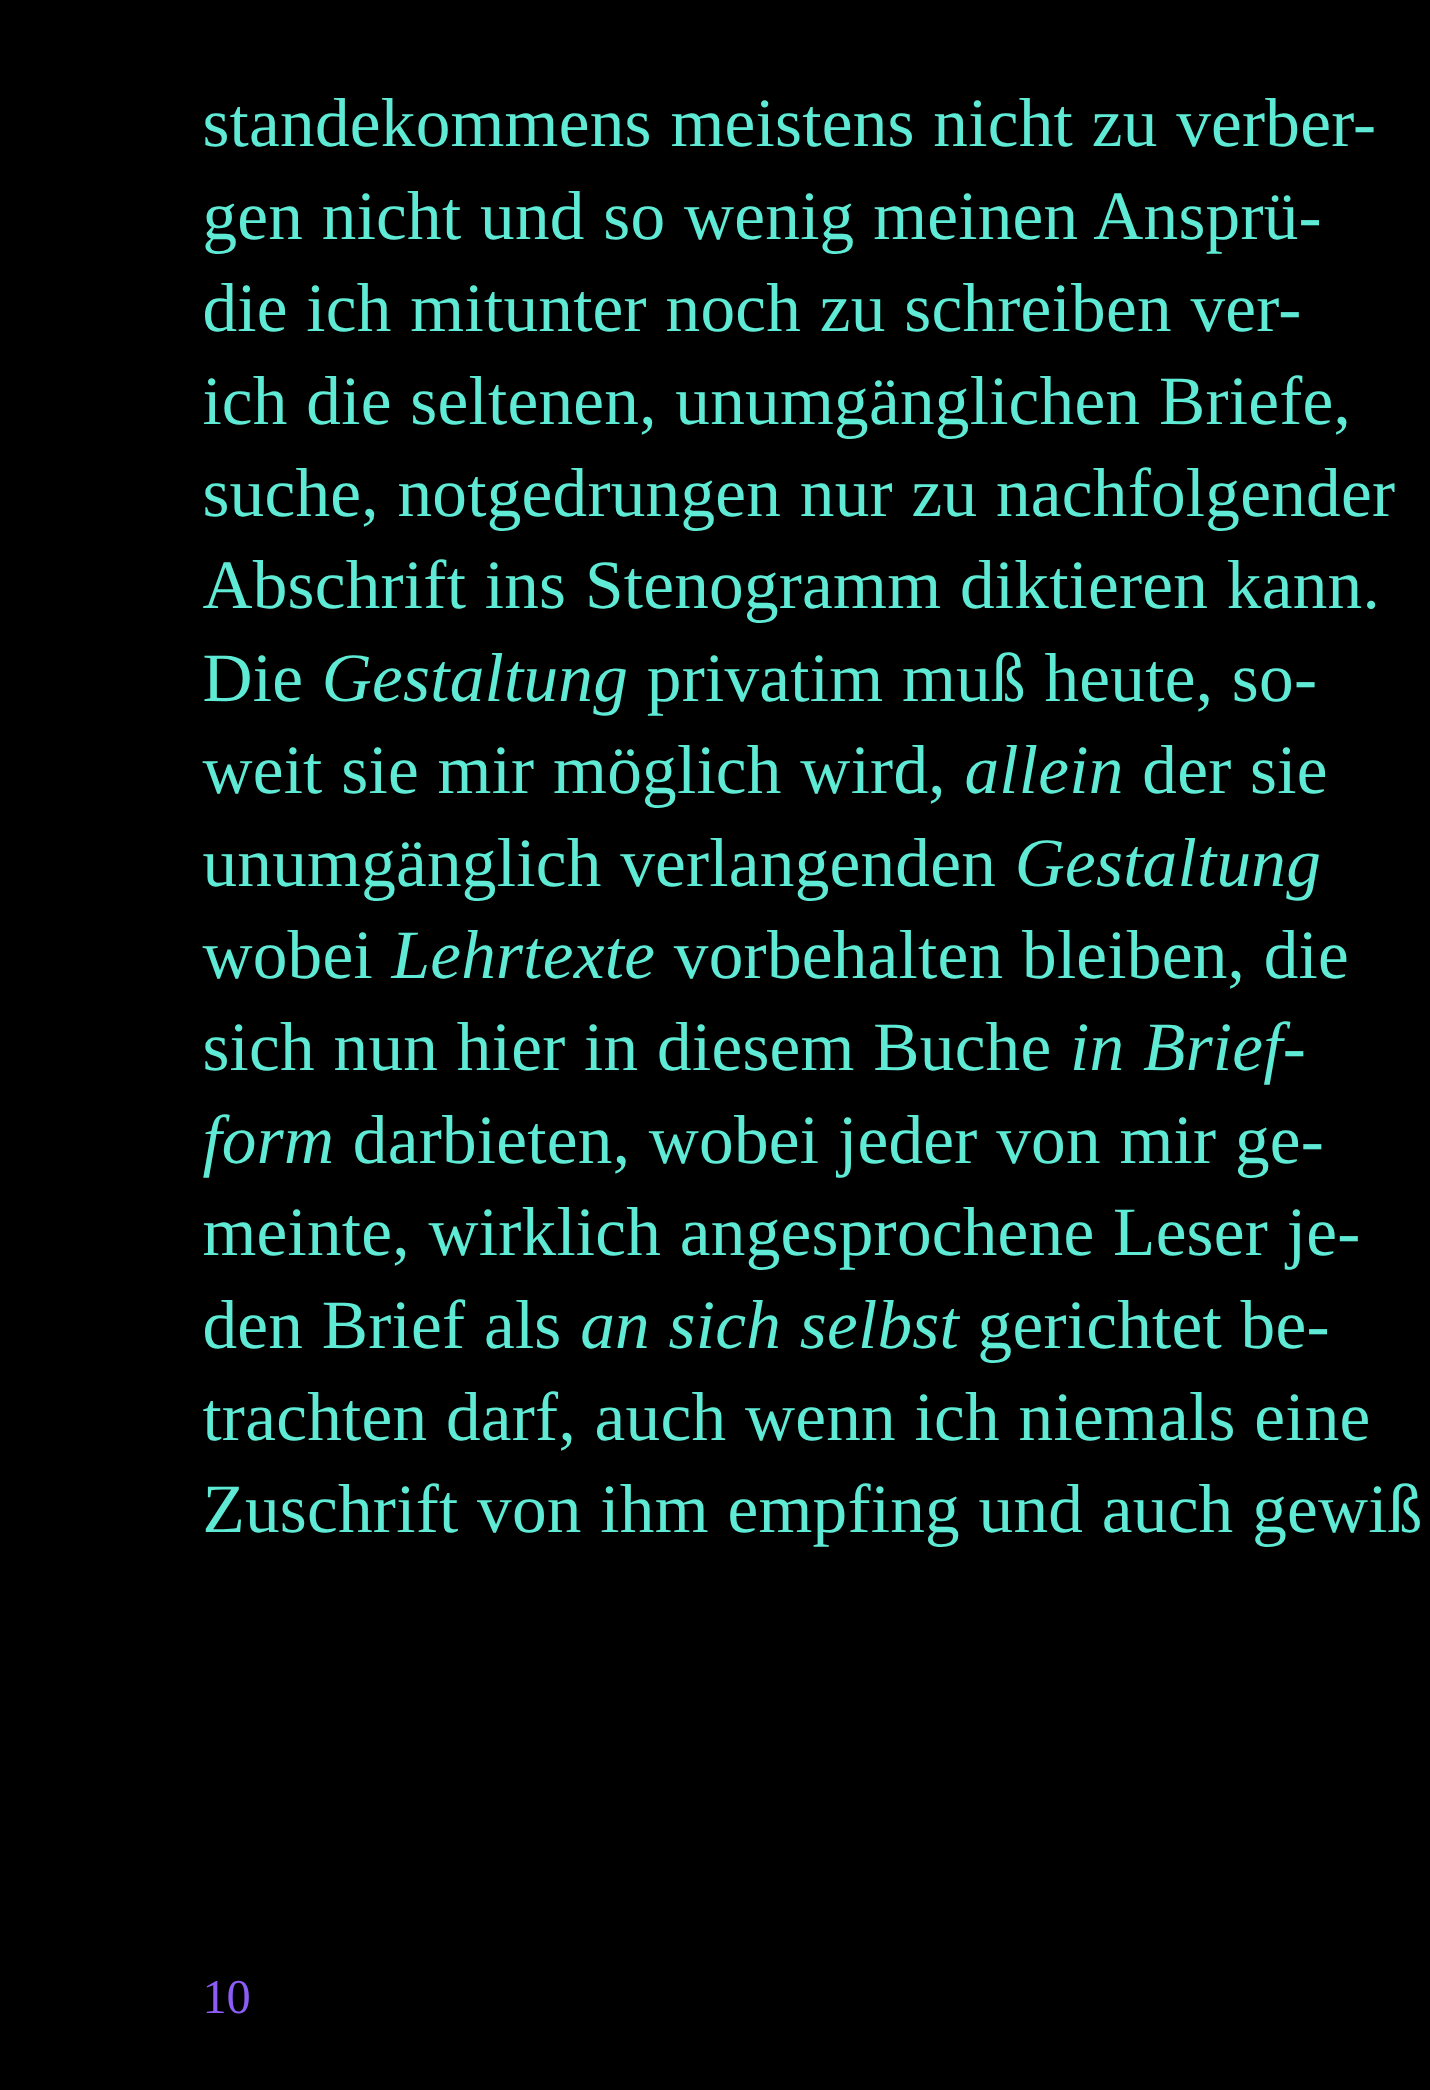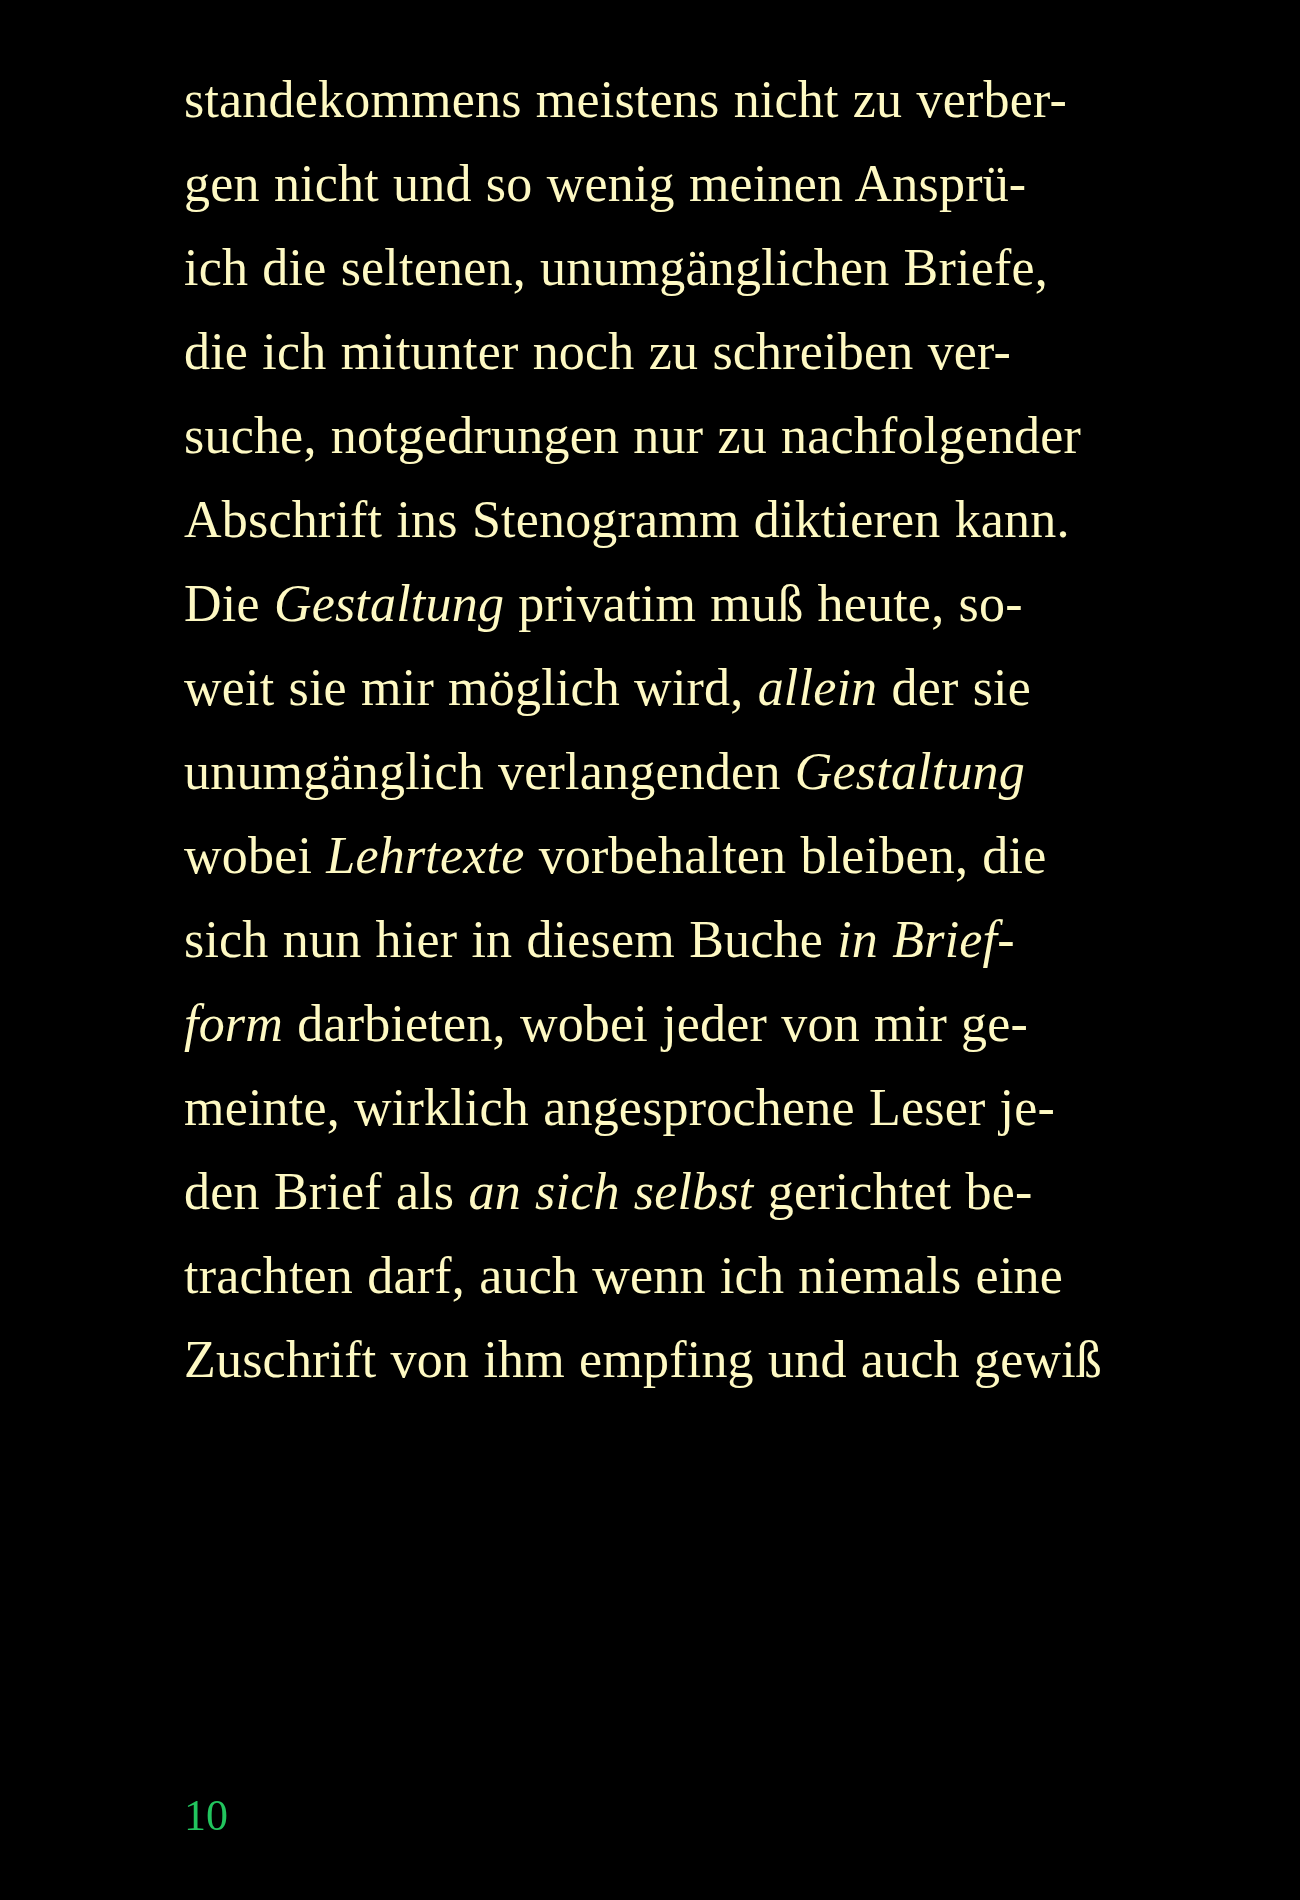--- a/index.html
+++ b/index.html
@@ -16,56 +16,56 @@
   .page {
     position: relative;
     width: 1300px;
     height: 1900px;
     background: #000000;
     color: #e8e800;
   }
   .text-block {
     position: absolute;
     left: 184px;
-    top: 58px;
+    top: 70px;
     width: 970px;
-    font-size: 52px;
+    font-size: 63px;
     line-height: 84px;
     text-align: justify;
     text-align-last: left;
-    color: #fef9c3;
+    color: #5eead4;
     letter-spacing: 0.2px;
     word-spacing: 1px;
   }
   .text-block .it {
     font-style: italic;
   }
   .page-number {
     position: absolute;
     left: 184px;
     top: 1790px;
     font-size: 44px;
     line-height: 52px;
-    color: #22c55e;
+    color: #8b5cf6;
   }
   
   .line {
     display: block;
     white-space: nowrap;
   }
 </style>
 </head>
 <body>
 
 <div class="page">
   <div class="text-block" id="body-text">
       <div class="line"><span>standekommens meistens nicht zu verber-</span></div>
       <div class="line"><span>gen nicht und so wenig meinen Ansprü-</span></div>
+      <div class="line"><span>die ich mitunter noch zu schreiben ver-</span></div>
       <div class="line"><span>ich die seltenen, unumgänglichen Briefe,</span></div>
-      <div class="line"><span>die ich mitunter noch zu schreiben ver-</span></div>
       <div class="line"><span>suche, notgedrungen nur zu nachfolgender</span></div>
       <div class="line"><span>Abschrift ins Stenogramm diktieren kann.</span></div>
       <div class="line"><span>Die </span><span class="it">Gestaltung</span><span> privatim muß heute, so-</span></div>
       <div class="line"><span>weit sie mir möglich wird, </span><span class="it">allein</span><span> der sie</span></div>
       <div class="line"><span>unumgänglich verlangenden </span><span class="it">Gestaltung</span></div>
       <div class="line"><span>wobei </span><span class="it">Lehrtexte</span><span> vorbehalten bleiben, die</span></div>
       <div class="line"><span>sich nun hier in diesem Buche </span><span class="it">in Brief-</span></div>
       <div class="line"><span class="it">form</span><span> darbieten, wobei jeder von mir ge-</span></div>
       <div class="line"><span>meinte, wirklich angesprochene Leser je-</span></div>
       <div class="line"><span>den Brief als </span><span class="it">an sich selbst</span><span> gerichtet be-</span></div>

